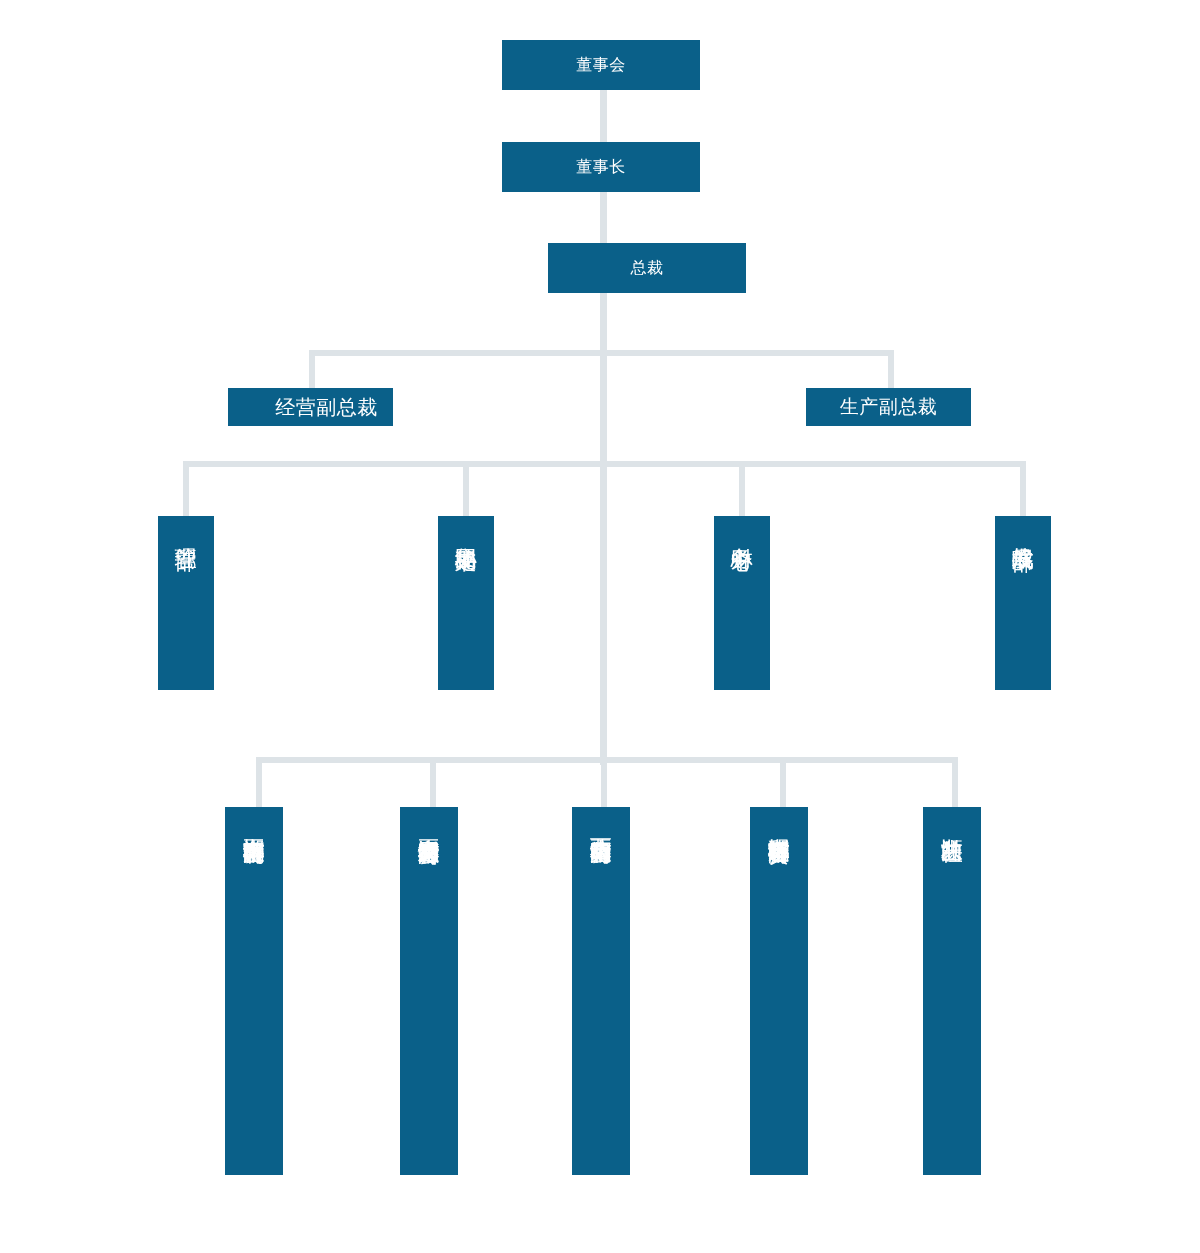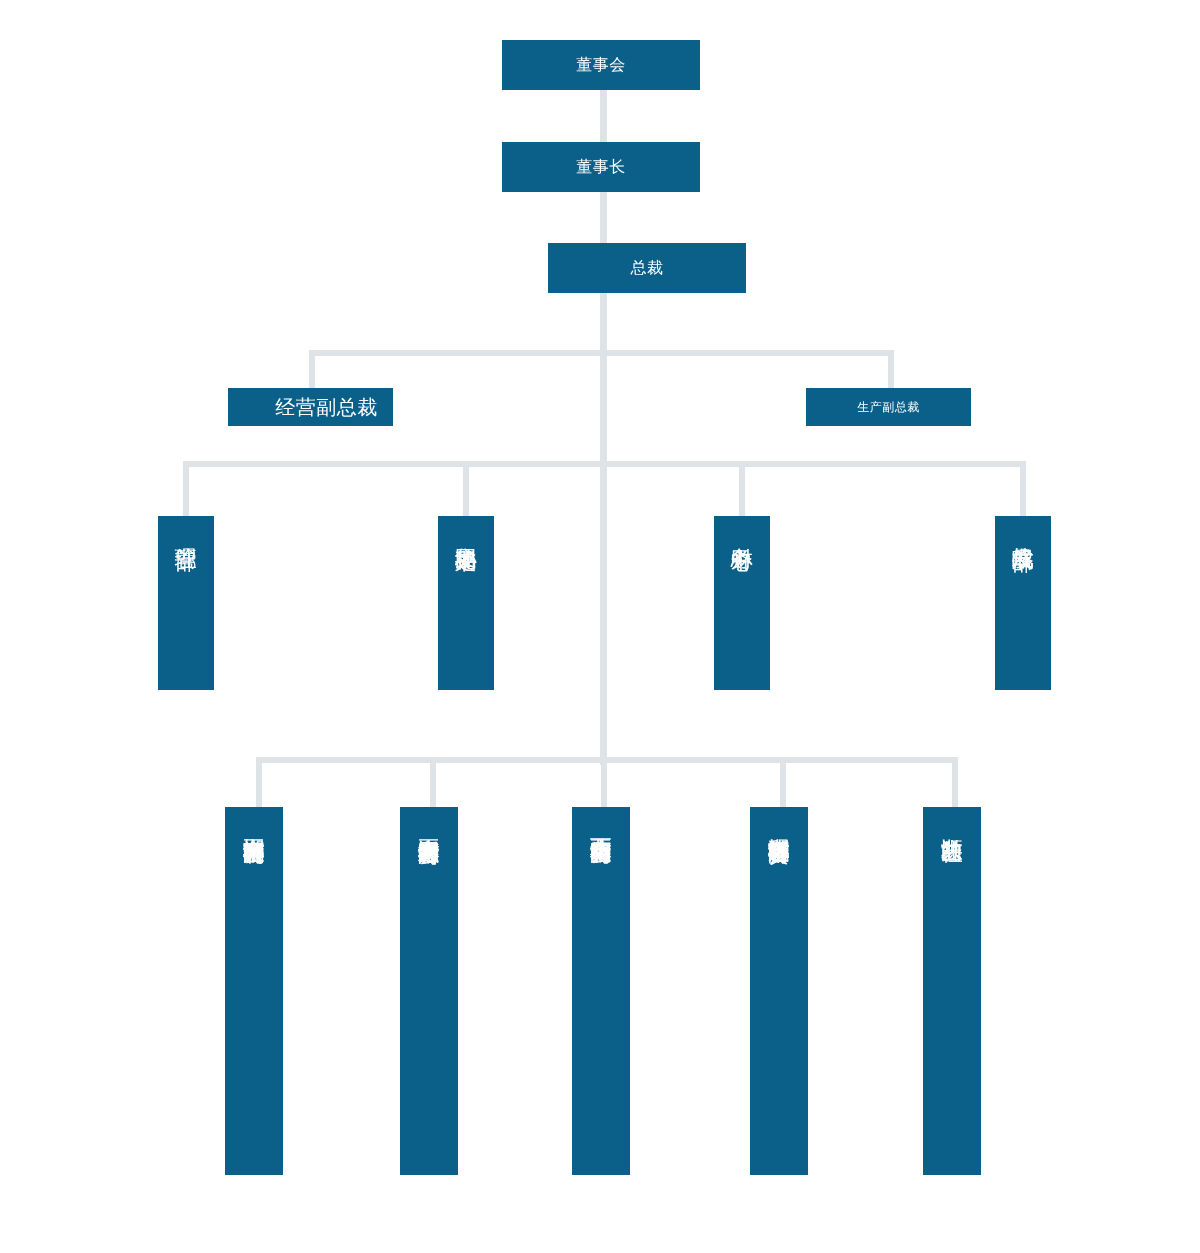--- a/index.html
+++ b/index.html
@@ -117,21 +117,21 @@
   </div>
 
   <div class="node horiz" style="left:502px; top:243px; width:198px; height:50px;margin-left:46px;">
     <span class="node-label">总裁</span>
   </div>
 
   <div class="node horiz" style="left:228px; top:388px; width:165px; height:38px;padding-left:32px;">
     <span class="node-label" style="font-size:20px;">经营副总裁</span>
   </div>
   <div class="node horiz" style="left:806px; top:388px; width:165px; height:38px;">
-    <span class="node-label" style="font-size:12px;">生产副总裁</span>
+    <span class="node-label" style="font-size:19px;">生产副总裁</span>
   </div>
 
   <div class="node vert" style="left:158px; top:516px; width:56px; height:174px;">
     <span class="node-label">管理部</span>
   </div>
   <div class="node vert" style="left:438px; top:516px; width:56px; height:174px;">
     <span class="node-label">集团秘书处</span>
   </div>
   <div class="node vert" style="left:714px; top:516px; width:56px; height:174px;">
     <span class="node-label">财务中心</span>

